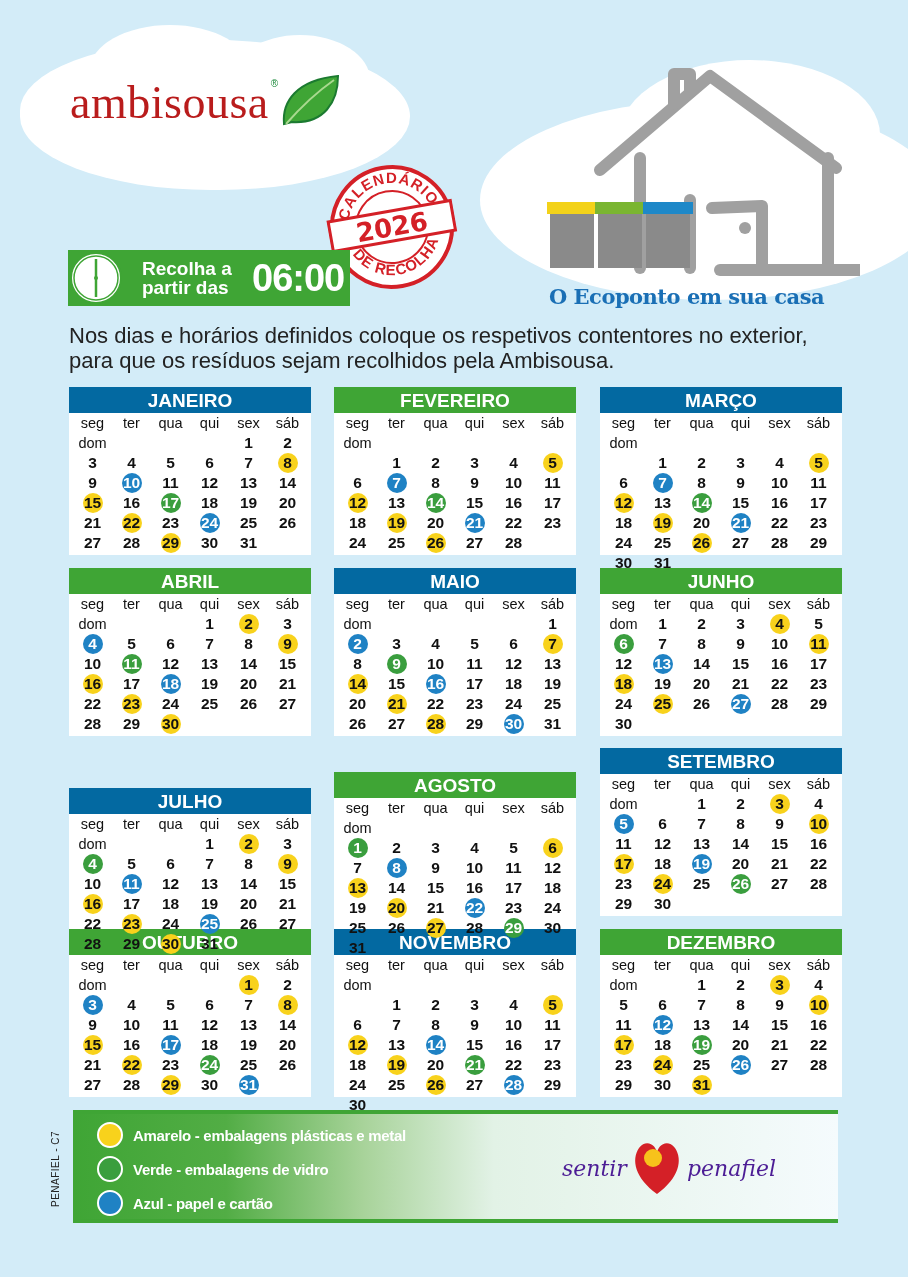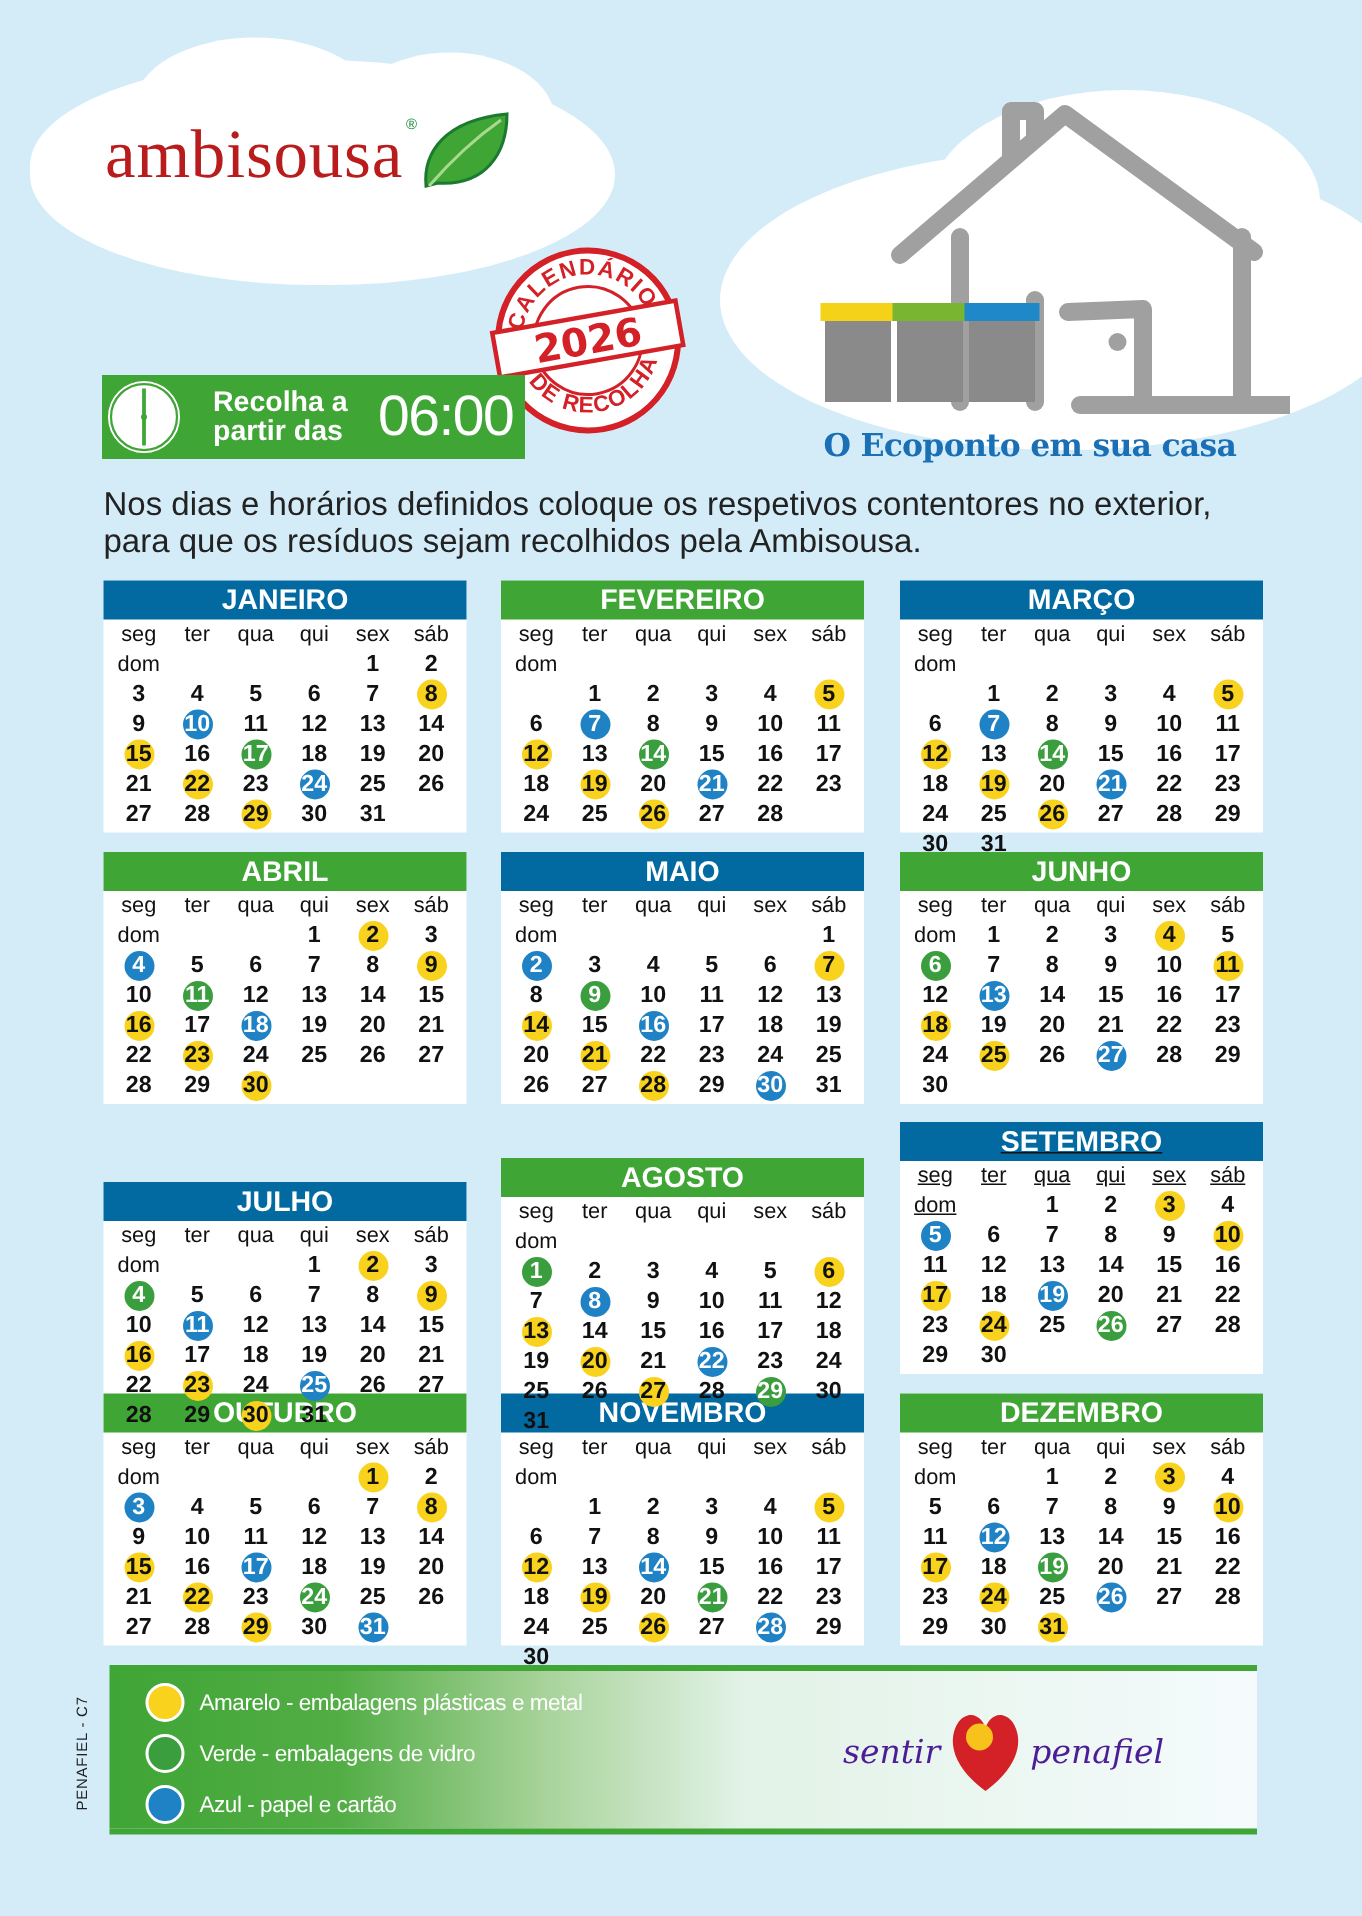--- a/index.html
+++ b/index.html
@@ -7,39 +7,39 @@
 body{background:#d3ecf8;font-family:"Liberation Sans",sans-serif;position:relative;color:#111}
 .cloud{position:absolute;background:#fff;border-radius:50%}
 #logo{position:absolute;left:70px;top:72px;display:flex;align-items:flex-end}
 #logo .txt{font-family:"Liberation Serif",serif;font-size:46px;color:#b91c1c;letter-spacing:0.5px;line-height:1}
 #logo .reg{font-size:10px;color:#1b8a3a;margin-left:2px;align-self:flex-start;margin-top:6px}
 #logo svg{margin-left:2px;margin-bottom:-2px}
 #stamp{position:absolute;left:328px;top:163px;width:128px;height:128px;transform:rotate(-10deg)}
 #recolha{position:absolute;left:68px;top:250px;width:282px;height:56px;background:#3fa535;display:flex;align-items:center}
 #recolha .clock{width:52px;height:52px;border-radius:50%;background:#fff;border:2px solid #3fa535;margin-left:2px;position:relative}
 #recolha .lbl{color:#fff;font-weight:bold;font-size:19px;line-height:19px;margin-left:20px;width:110px}
-#recolha .time{color:#fff;font-weight:normal;font-size:38px;margin-left:0;letter-spacing:-1px}
+#recolha .time{color:#fff;font-weight:bold;font-size:38px;margin-left:0;letter-spacing:-1px}
 #house{position:absolute;left:540px;top:60px}
 #ecoponto{position:absolute;left:549px;top:284px;color:#1a6fb5;font-size:21px;font-weight:bold;font-family:"DejaVu Serif",serif;letter-spacing:-0.5px}
 #intro{position:absolute;left:69px;top:323px;width:780px;font-size:22px;line-height:25px;color:#222}
 .month{position:absolute;width:242px;height:168px;background:#fff}
 .month .hd{height:26px;color:#fff;font-weight:bold;font-size:19px;text-align:center;line-height:27px}
 .month .hd.blue{background:#0369a1}
 .month .hd.green{background:#3fa535}
 .grid{display:grid;grid-template-columns:repeat(6,1fr);padding:0 4px}
 .grid .wd{font-size:14.5px;text-align:center;height:20px;line-height:20px;color:#111}
 .grid .d{font-size:15.5px;font-weight:bold;text-align:center;height:20px;line-height:20px;position:relative;z-index:1}
 .grid .d span{display:inline-block;min-width:20px;height:20px;line-height:20px;border-radius:10px;padding:0 1px}
 .grid .d span.y{background:#f8d21c}
 .grid .d span.g{background:#3a9e3e;color:#fff}
 .grid .d span.b{background:#1f82c4;color:#fff}
 #legend{position:absolute;left:73px;top:1110px;width:765px;height:113px;border-top:4px solid #3fa535;border-bottom:4px solid #3fa535;background:linear-gradient(90deg,#3fa535 0%,#52ad45 20%,#a8d39a 38%,#e2f2e6 55%,#f5fbfd 100%)}
 #legend .row{position:absolute;left:24px;display:flex;align-items:center}
 #legend .dot{width:26px;height:26px;border-radius:50%;border:2px solid #fff}
-#legend .ltxt{color:#fff;font-weight:normal;font-size:15px;margin-left:10px;letter-spacing:-0.3px}
+#legend .ltxt{color:#fff;font-weight:bold;font-size:15px;margin-left:10px;letter-spacing:-0.3px}
 #penafiel-code{position:absolute;left:50px;top:1207px;transform:rotate(-90deg);transform-origin:left top;font-size:10px;color:#222;letter-spacing:0.5px}
 #sentir{position:absolute;left:562px;top:1138px;display:flex;align-items:center}
 #sentir .w{font-family:"DejaVu Serif",serif;font-style:italic;color:#4c1d95;font-size:22px}
 </style>
 </head>
 <body>
 
 <div class="cloud" style="left:20px;top:40px;width:390px;height:150px;border-radius:48% 52% 50% 50%"></div>
 <div class="cloud" style="left:90px;top:25px;width:160px;height:90px"></div>
 <div class="cloud" style="left:230px;top:35px;width:140px;height:90px"></div>
@@ -469,21 +469,21 @@
         <div class="d"><span>24</span></div>
         <div class="d"><span>25</span></div>
         <div class="d"><span>26</span></div>
         <div class="d"><span class="y">27</span></div>
         <div class="d"><span>28</span></div>
         <div class="d"><span class="g">29</span></div>
         <div class="d"><span>30</span></div>
         <div class="d"><span>31</span></div>
       </div>
     </div>
-    <div class="month" style="left: 600px; top: 748px; text-decoration: underline;">
+    <div class="month" style="left: 600px; top: 748px;">
       <div class="hd blue">SETEMBRO</div>
       <div class="grid">
         <div class="wd">seg</div>
         <div class="wd">ter</div>
         <div class="wd">qua</div>
         <div class="wd">qui</div>
         <div class="wd">sex</div>
         <div class="wd">sáb</div>
         <div class="wd">dom</div>
         <div class="d"></div>

